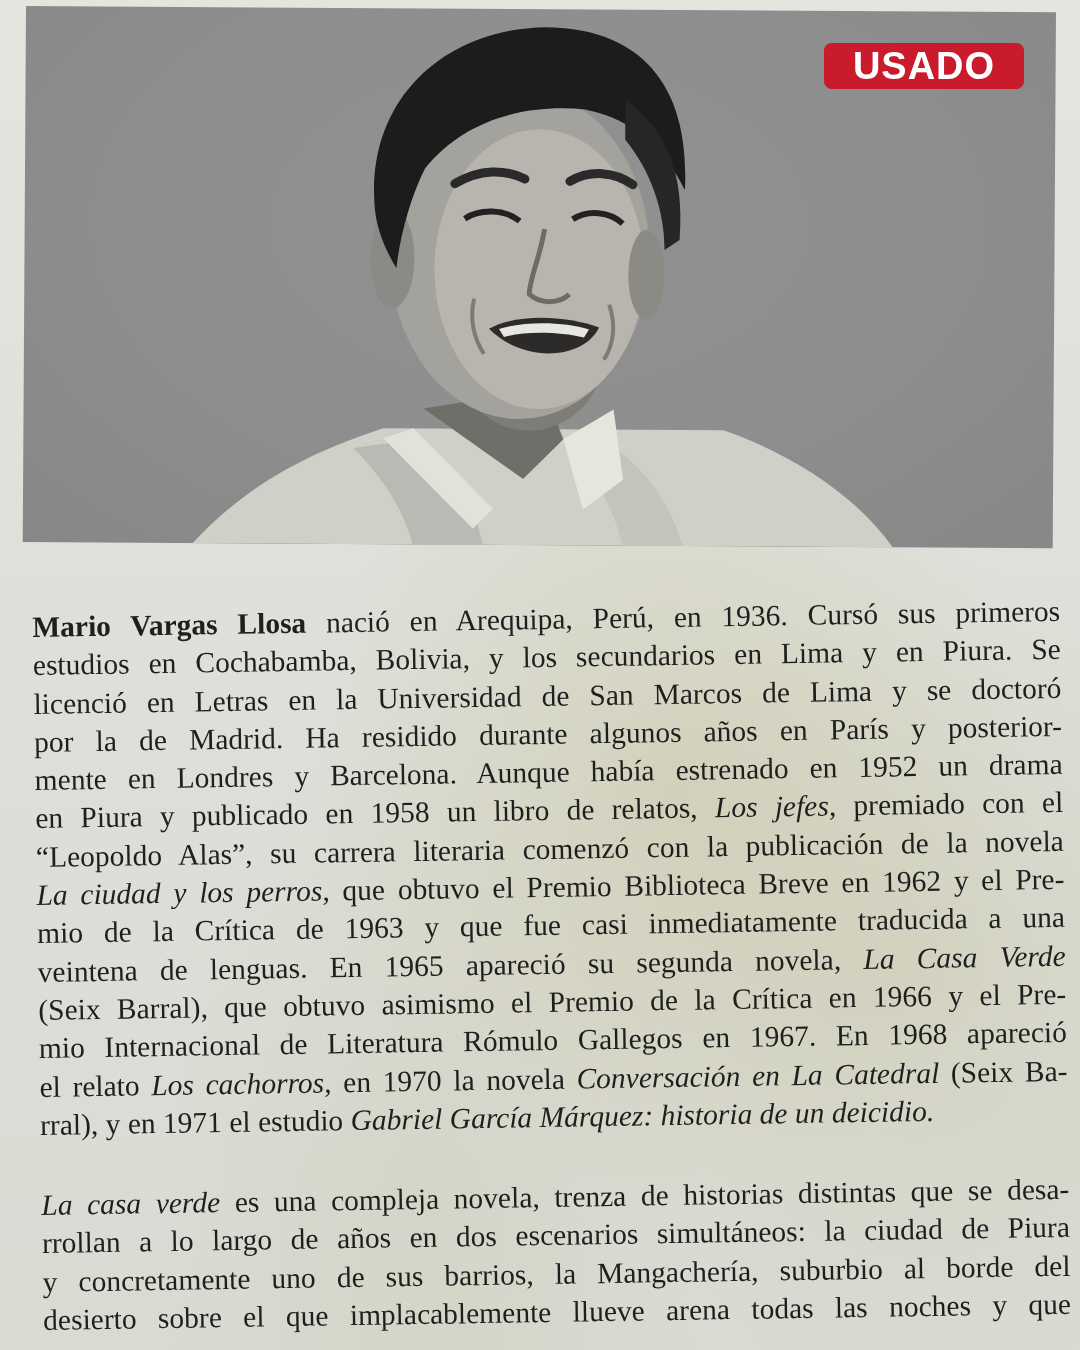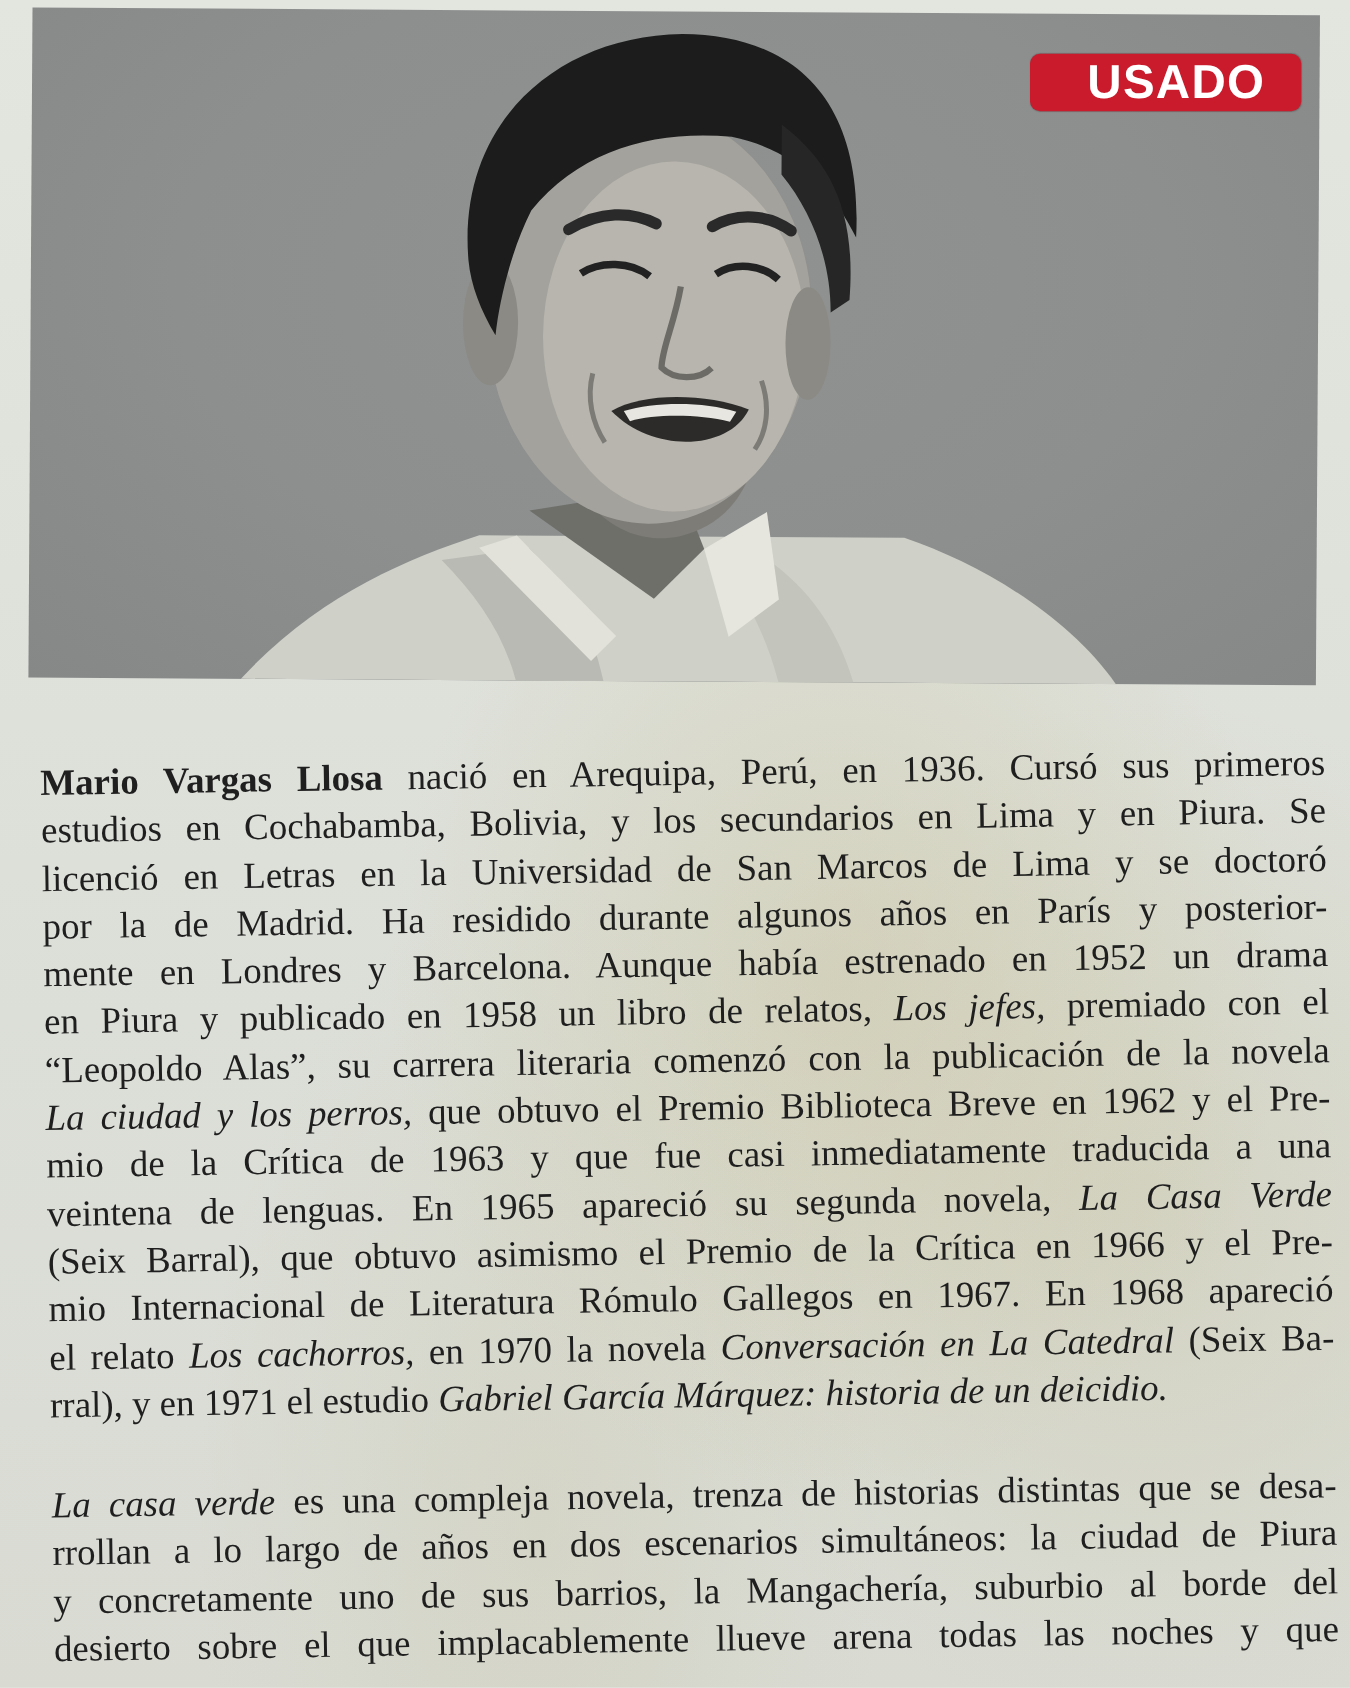--- a/index.html
+++ b/index.html
@@ -53,21 +53,20 @@
       color: #ffffff;
       font-family: "Liberation Sans", "DejaVu Sans", sans-serif;
       font-weight: bold;
       font-size: 38px;
       letter-spacing: 1px;
       display: flex;
       align-items: center;
       justify-content: center;
       line-height: 1;
       box-shadow: 0 0 1px rgba(0,0,0,0.2);
-      padding-left: 17px;
     }
     
     .text {
       position: absolute;
       left: 32px;
       top: 608px;
       width: 1030px;
       color: #1f1f1f;
       font-size: 29.5px;
       line-height: 38.3px;

